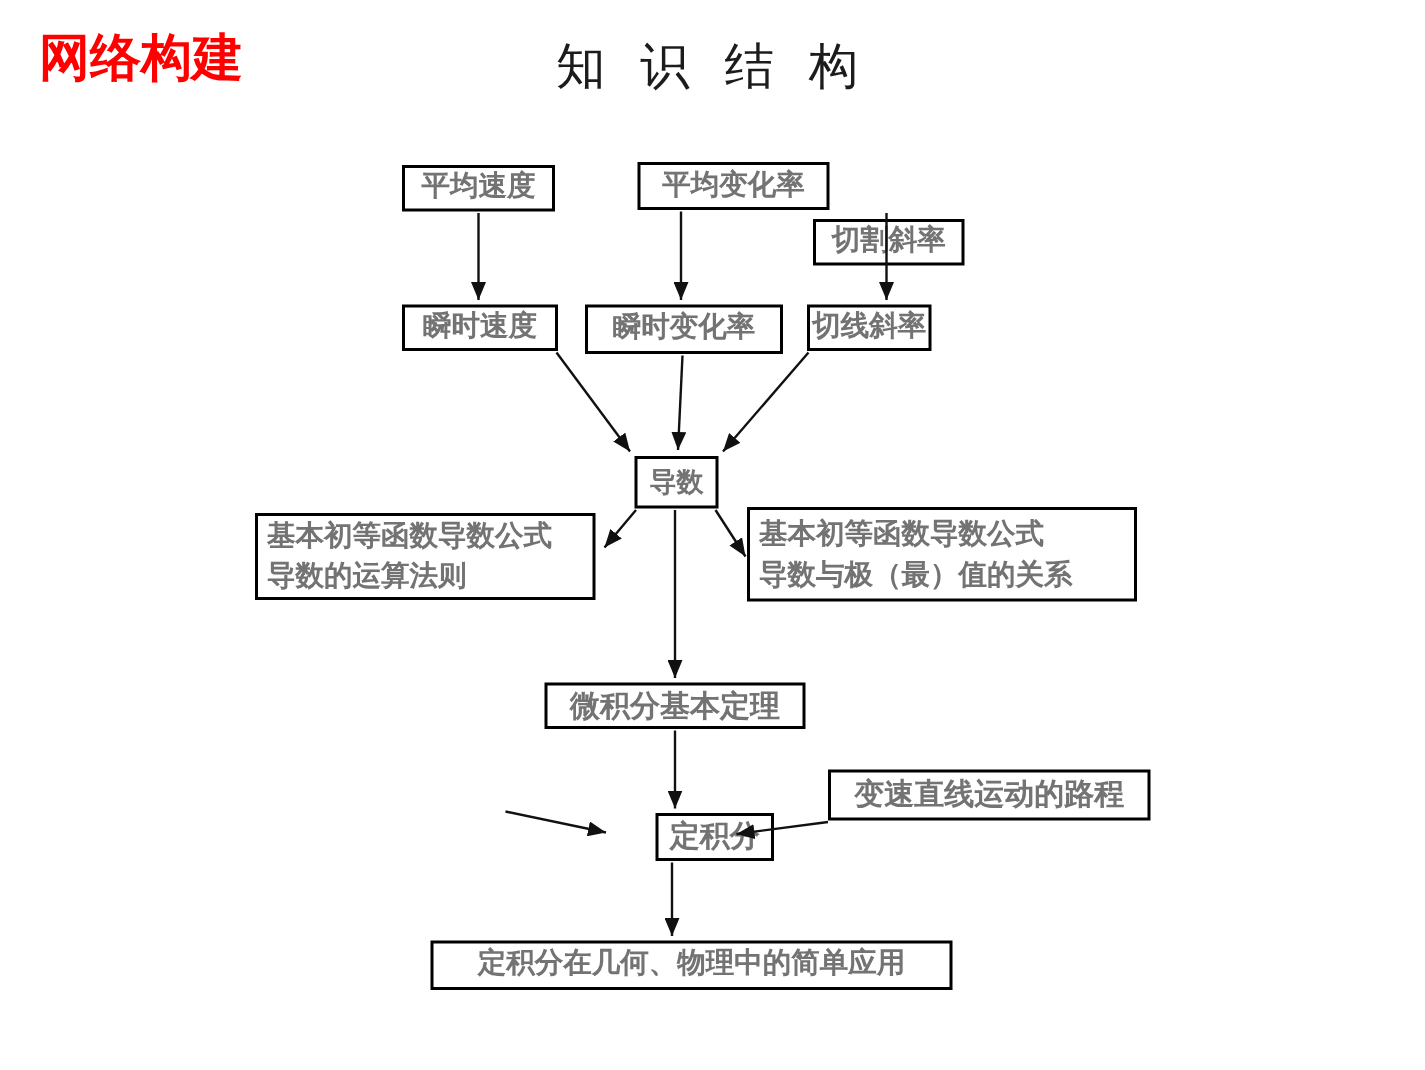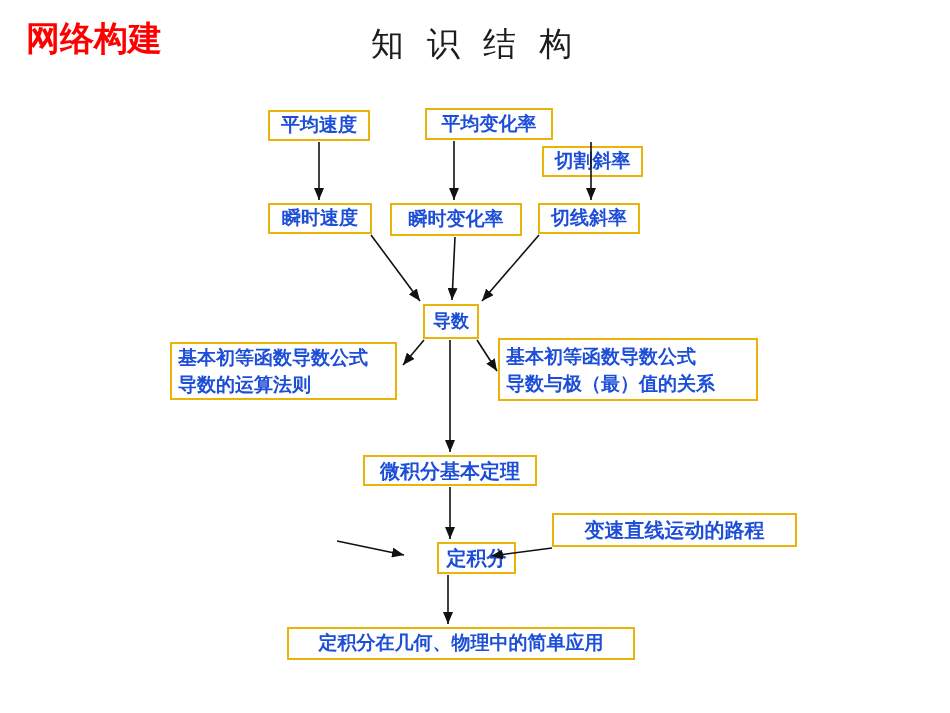--- a/index.html
+++ b/index.html
@@ -37,23 +37,23 @@
   .edges-layer {
     position: absolute;
     left: 0; top: 0;
     width: 950px; height: 713px;
     pointer-events: none;
     z-index: 2;
   }
   .node {
     position: absolute;
     box-sizing: border-box;
-    border: 2px solid #eab308;
+    border: 2px solid #000000;
     background: #ffffff;
-    color: #1d4ed8;
+    color: #737373;
     display: flex;
     align-items: center;
     justify-content: center;
     font-weight: bold;
     font-size: 19px;
     white-space: nowrap;
     z-index: 1;
     line-height: 1.1;
   }
   .node.multiline {
@@ -62,27 +62,27 @@
     justify-content: center;
     padding-left: 6px;
     line-height: 27px;
   }
   
   .n-avg-speed        { left:268px; top:110px; width:102px; height:31px; }
   .n-avg-rate         { left:390px; top:108px; width:128px; height:32px;margin-left:35px; }
   .n-secant-slope     { left:542px; top:110px; width:101px; height:31px;margin-top:36px; }
   .n-inst-speed       { left:268px; top:203px; width:104px; height:31px; }
   .n-inst-rate        { left:390px; top:203px; width:132px; height:33px; }
-  .n-tangent-slope    { left:538px; top:203px; width:102px; height:31px; }
+  .n-tangent-slope    { left:538px; top:203px; width:83px; height:31px; }
   .n-derivative       { left:423px; top:304px; width:56px;  height:35px; font-size:18px; }
   .n-formulas         { left:170px; top:342px; width:227px; height:58px; }
   .n-relations        { left:498px; top:338px; width:260px; height:63px; }
   .n-ftc              { left:363px; top:455px; width:174px; height:31px; font-size:20px; }
   .n-curved-trapezoid { left:173px; top:507px; width:164px; height:33px; font-size:20px; }
-  .n-variable-speed   { left:552px; top:513px; width:245px; height:34px; font-size:20px; }
+  .n-variable-speed   { left:552px; top:513px; width:215px; height:34px; font-size:20px; }
   .n-definite-integral{ left:408px; top:542px; width:79px;  height:32px; font-size:20px;margin-left:29px; }
   .n-applications     { left:287px; top:627px; width:348px; height:33px; }
 </style>
 </head>
 <body>
 
 <div class="slide">
 
   <div class="badge">网络构建</div>
   <div class="slide-title">知 识 结 构</div>

